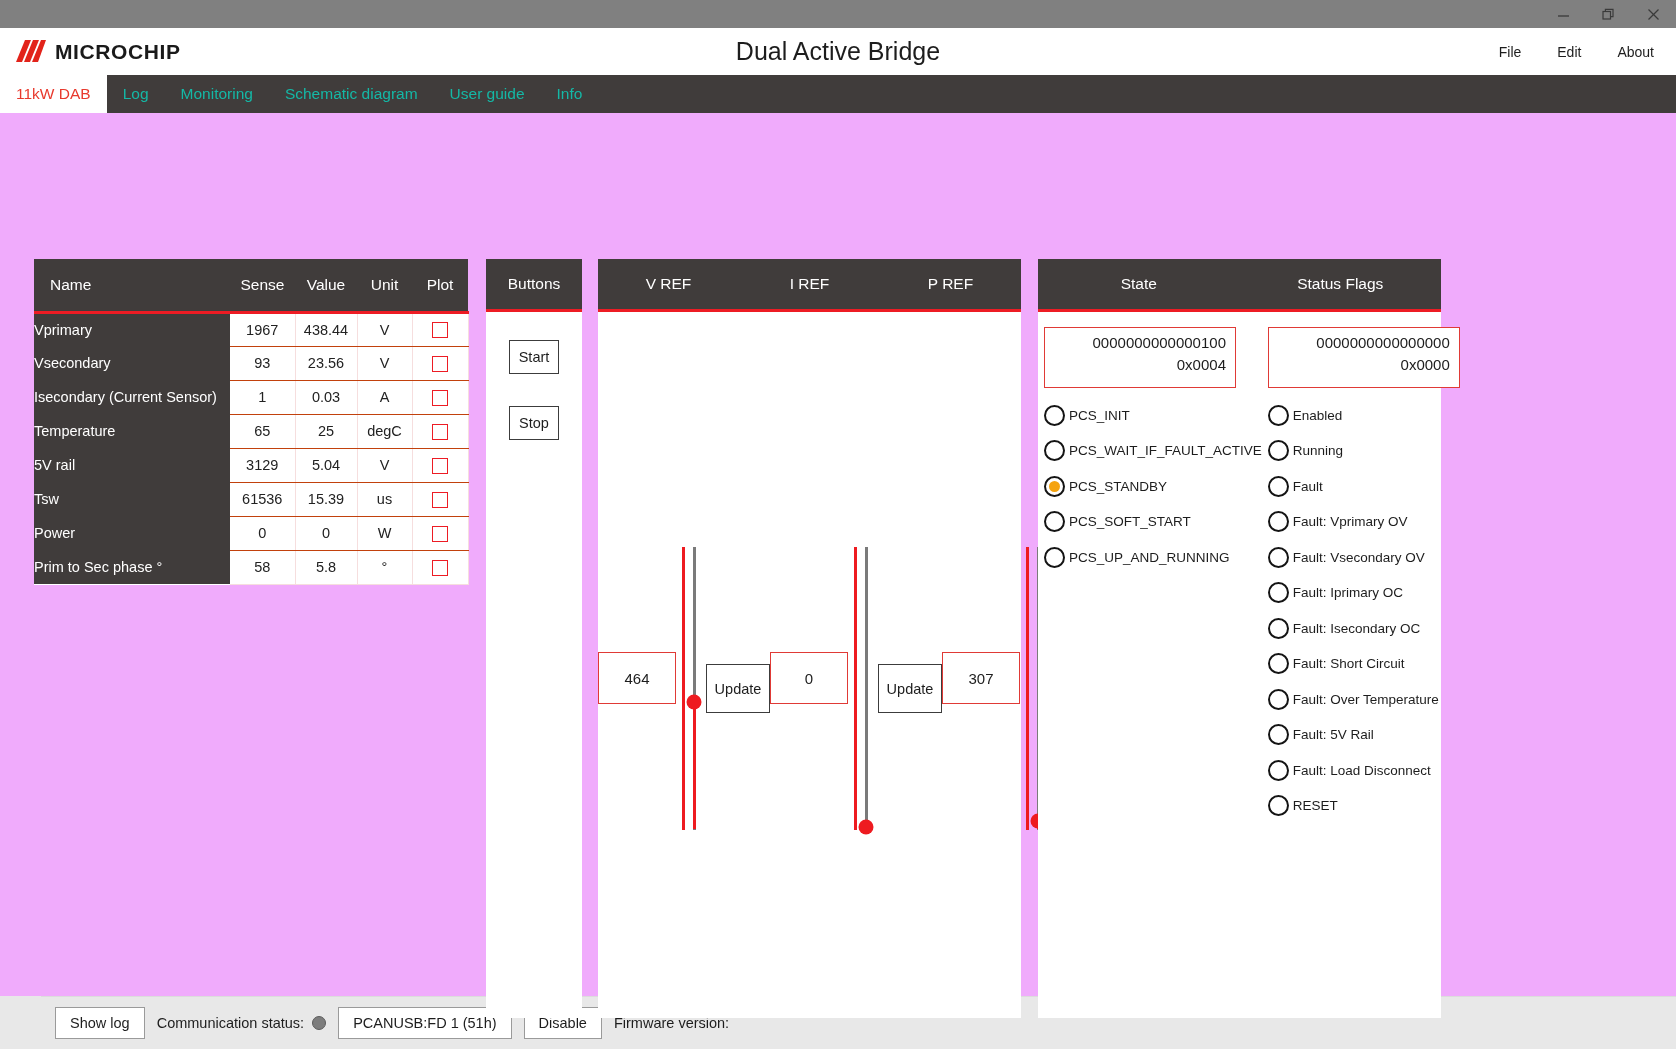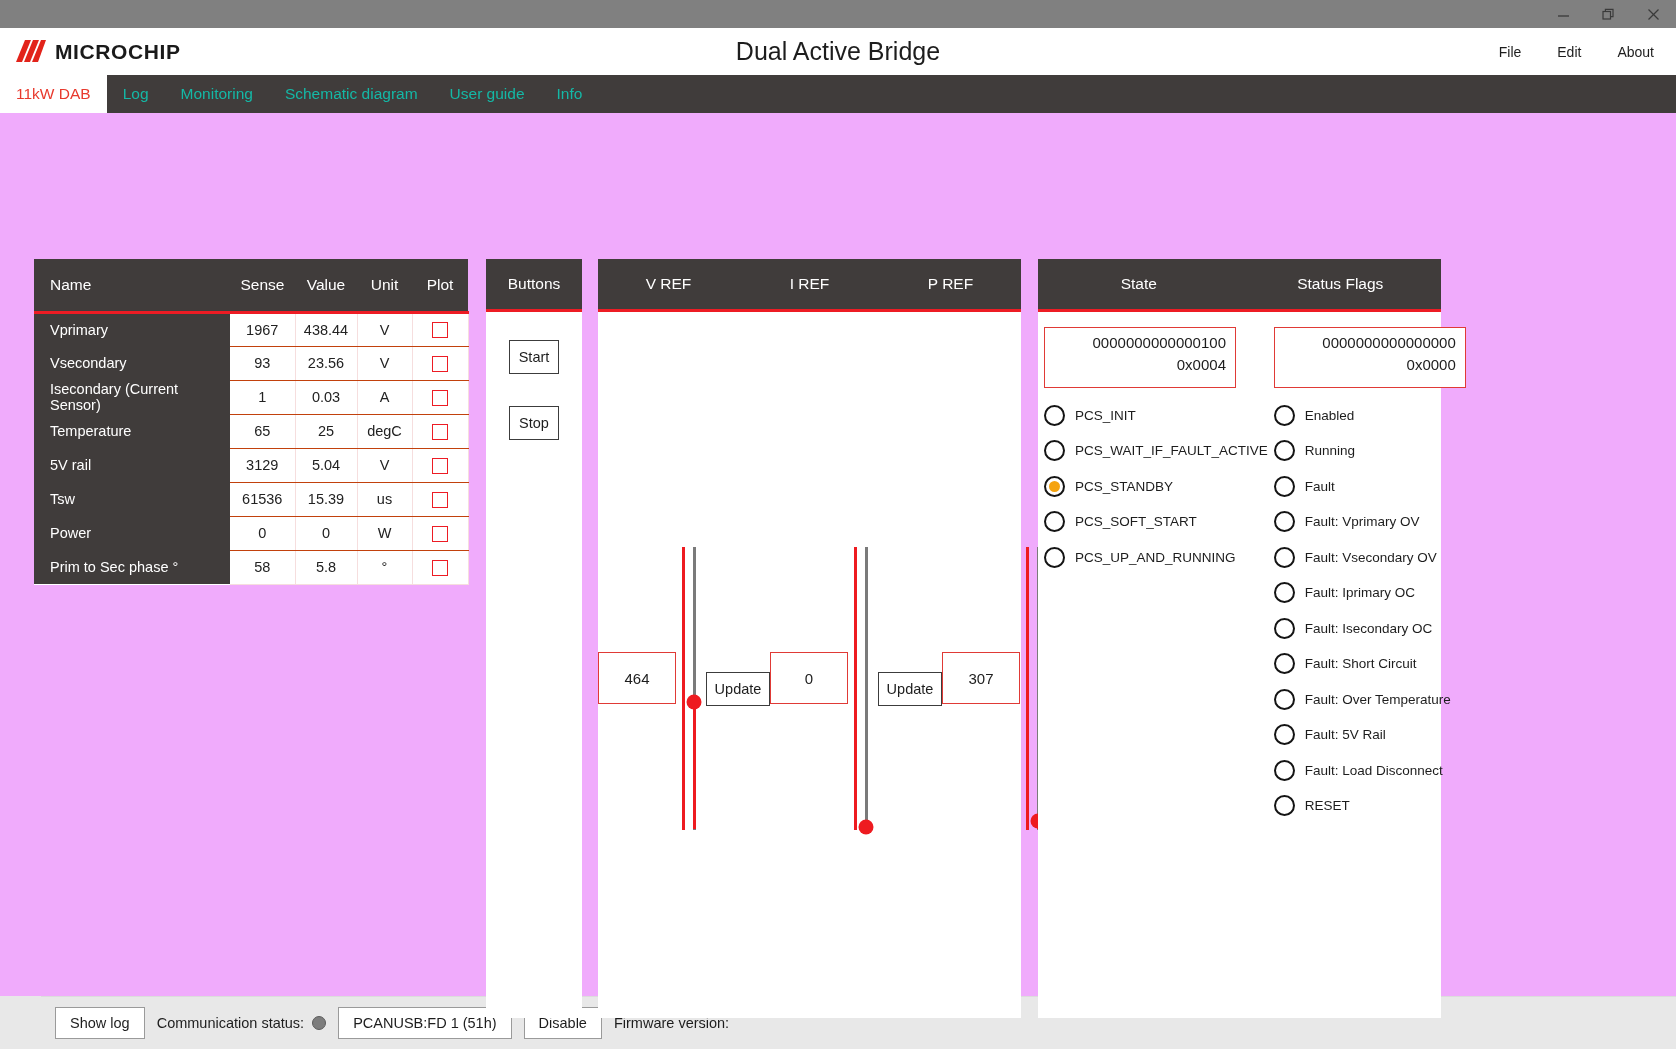--- a/index.html
+++ b/index.html
@@ -75,21 +75,21 @@
     height: 53px; vertical-align: middle;
     border-bottom: 3px solid #ed1c24;
   }
   .mtable thead th.c-name  { text-align: left; padding-left: 16px; width: 196px; }
   .mtable thead th.c-sense { width: 65px; }
   .mtable thead th.c-value { width: 62px; }
   .mtable thead th.c-unit  { width: 55px; }
   .mtable thead th.c-plot  { width: 56px; }
   .mtable tbody td { height: 34px; font-size: 14.5px; color: #222; }
   .mtable tbody td.n {
-    background: #403c3b; color: #ffffff; text-align: left; padding-left: 16px;
+    background: #403c3b; color: #ffffff; text-align: left; 
   }
   .mtable tbody td.v {
     text-align: center; background: #ffffff;
     border-right: 1px solid #f6dede; border-bottom: 1px solid #c2410c;
   }
   .mtable tbody tr:last-child td.v { border-bottom: 1px solid #f6dede; }
   .cbox {
     width: 16px; height: 16px; border: 1.5px solid #ed1c24;
     background: #fff; display: inline-block; vertical-align: middle; cursor: pointer;
   }
@@ -131,38 +131,38 @@
     background: #7a7a7a;
   }
   .slider .rail-fill {
     position: absolute; left: 17px; width: 2.5px; background: #ee1b20;
   }
   .slider .thumb {
     position: absolute; left: 18.2px; width: 15px; height: 15px;
     border-radius: 50%; background: #ee1b20;
     transform: translate(-50%, -50%); cursor: pointer;
   }
-  .update-btn { width: 64px; height: 34px; margin-top: 21px; }
+  .update-btn { width: 64px; height: 49px; margin-top: 21px; }
 
   
   #panel-state { left: 1038px; top: 146px; width: 403px; height: 759px; }
   #panel-state .panel-head { display: flex; }
   #panel-state .panel-head-cell { flex: 1 1 0; }
   .state-body { display: flex; height: calc(100% - 53px); }
   .state-col { flex: 1 1 0; padding-top: 15px; }
   .state-col.left { padding-left: 6px; }
   .state-col.right { padding-left: 6px; }
   .reg-box {
     width: 192px; min-height: 52px; border: 1.5px solid #e03a36; background: #fff;
     padding: 4px 9px 11px; font-size: 15px; color: #1d1d1d; text-align: right;
     line-height: 1.45;
   }
   .radio-list { margin-top: 10px; }
   .radio-row {
-    display: flex; align-items: center; gap: 10px; height: 35.5px;
+    display: flex; align-items: center; gap: 4px; height: 35.5px;
   }
   .radio {
     width: 21px; height: 21px; border-radius: 50%;
     border: 2px solid #141414; background: #fff; flex: none;
     display: flex; align-items: center; justify-content: center; cursor: pointer;
   }
   .radio .dot { width: 11px; height: 11px; border-radius: 50%; background: transparent; }
   .radio.on .dot { background: #f5a30f; }
   .radio-label { font-size: 13.5px; color: #1d1d1d; white-space: nowrap; }
 

